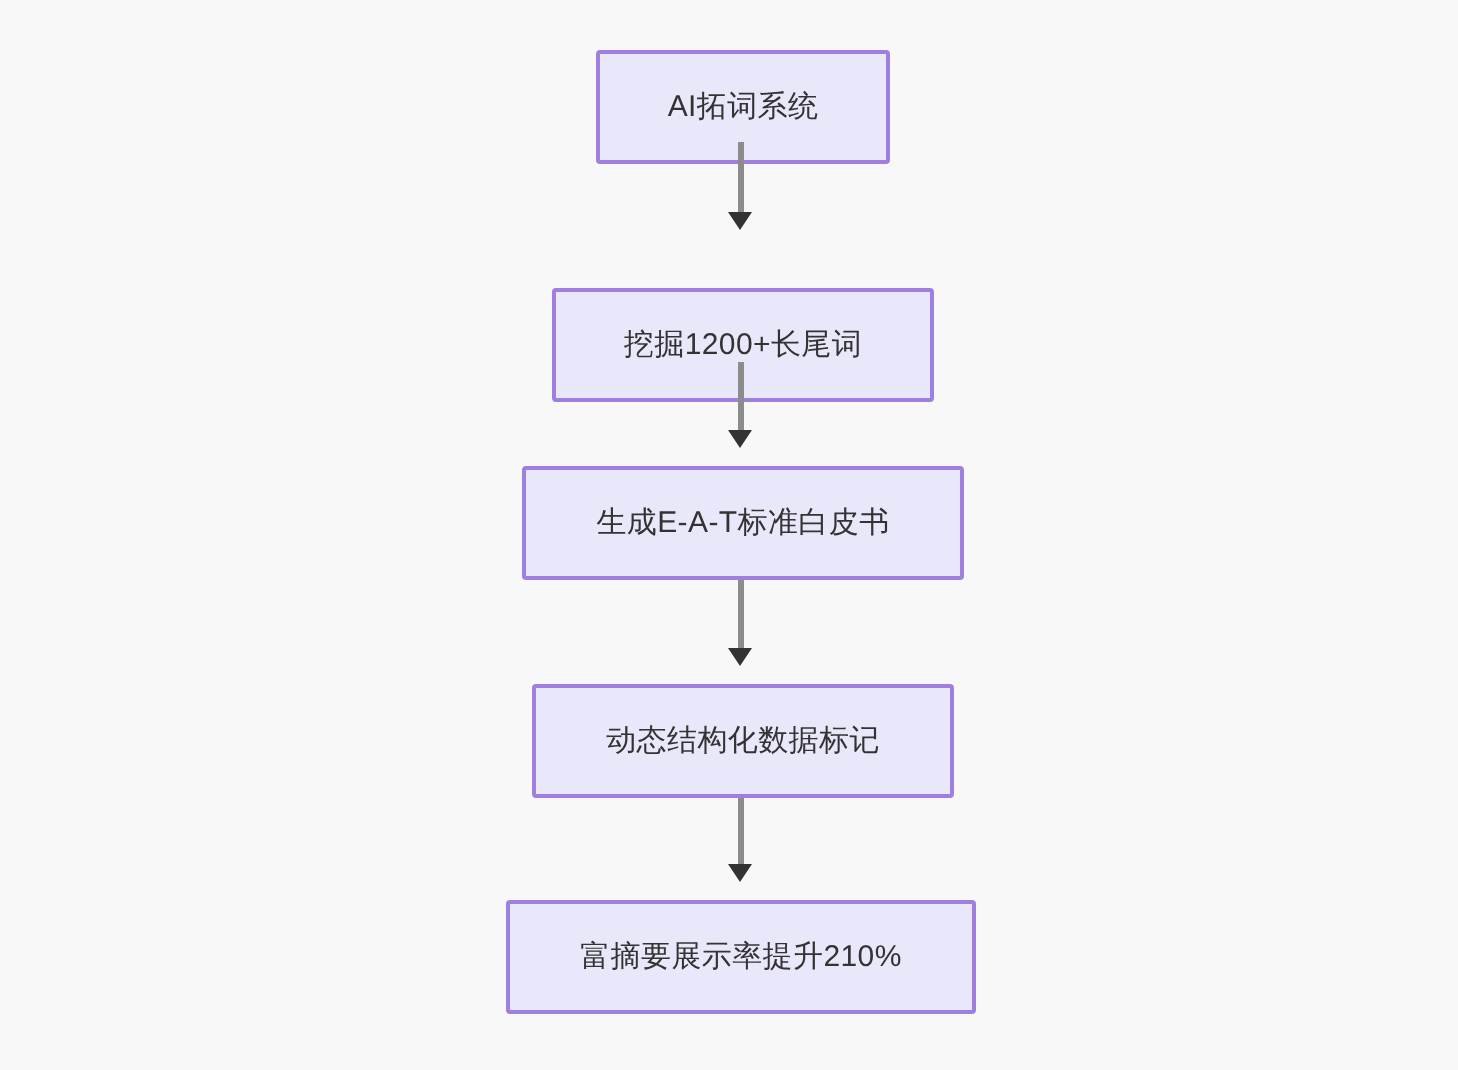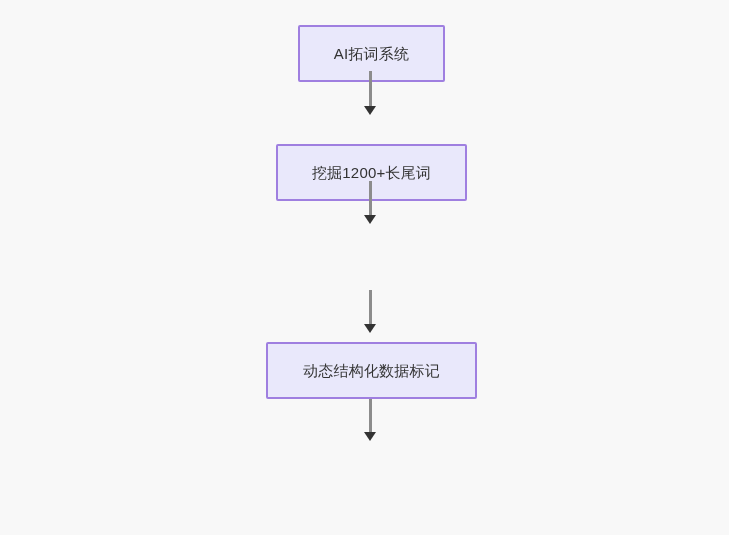--- a/index.html
+++ b/index.html
@@ -57,25 +57,31 @@
 <div id="flowchart">
 
   <div class="node" id="node-1" style="left: 298px; top: 14px; width: 147px; height: 57px; background: rgb(233, 232, 251); border-color: rgb(159, 127, 224); color: rgb(51, 51, 51); margin-top: 11px;">
     <span class="node-label">AI拓词系统</span>
   </div>
 
   <div class="node" id="node-2" style="left: 276px; top: 124px; width: 191px; height: 57px; background: rgb(233, 232, 251); border-color: rgb(159, 127, 224); color: rgb(51, 51, 51); margin-top: 20px;">
     <span class="node-label">挖掘1200+长尾词</span>
   </div>
 
+  <div class="node" id="node-3" style="left: 261px; top: 233px; width: 221px; height: 57px; background: rgb(233, 232, 251); border-color: rgb(159, 127, 224); color: rgb(51, 51, 51);">
+    <span class="node-label">生成E-A-T标准白皮书</span>
+  </div>
 
   <div class="node" id="node-4" style="left: 266px; top: 342px; width: 211px; height: 57px; background: rgb(233, 232, 251); border-color: rgb(159, 127, 224); color: rgb(51, 51, 51);">
     <span class="node-label">动态结构化数据标记</span>
   </div>
 
+  <div class="node" id="node-5" style="left: 253px; top: 450px; width: 235px; height: 57px; background: rgb(233, 232, 251); border-color: rgb(159, 127, 224); color: rgb(51, 51, 51);">
+    <span class="node-label">富摘要展示率提升210%</span>
+  </div>
 
   <div class="edge" id="edge-1" style="left: 369px; top: 71px; height: 35px; background: rgb(140, 140, 140);"></div>
   <div class="arrowhead" id="arrow-1" style="left: 364px; top: 106px; border-top-color: rgb(51, 51, 51);"></div>
 
   <div class="edge" id="edge-2" style="left: 369px; top: 181px; height: 34px; background: rgb(140, 140, 140);"></div>
   <div class="arrowhead" id="arrow-2" style="left: 364px; top: 215px; border-top-color: rgb(51, 51, 51);"></div>
 
   <div class="edge" id="edge-3" style="left: 369px; top: 290px; height: 34px; background: rgb(140, 140, 140);"></div>
   <div class="arrowhead" id="arrow-3" style="left: 364px; top: 324px; border-top-color: rgb(51, 51, 51);"></div>
 

